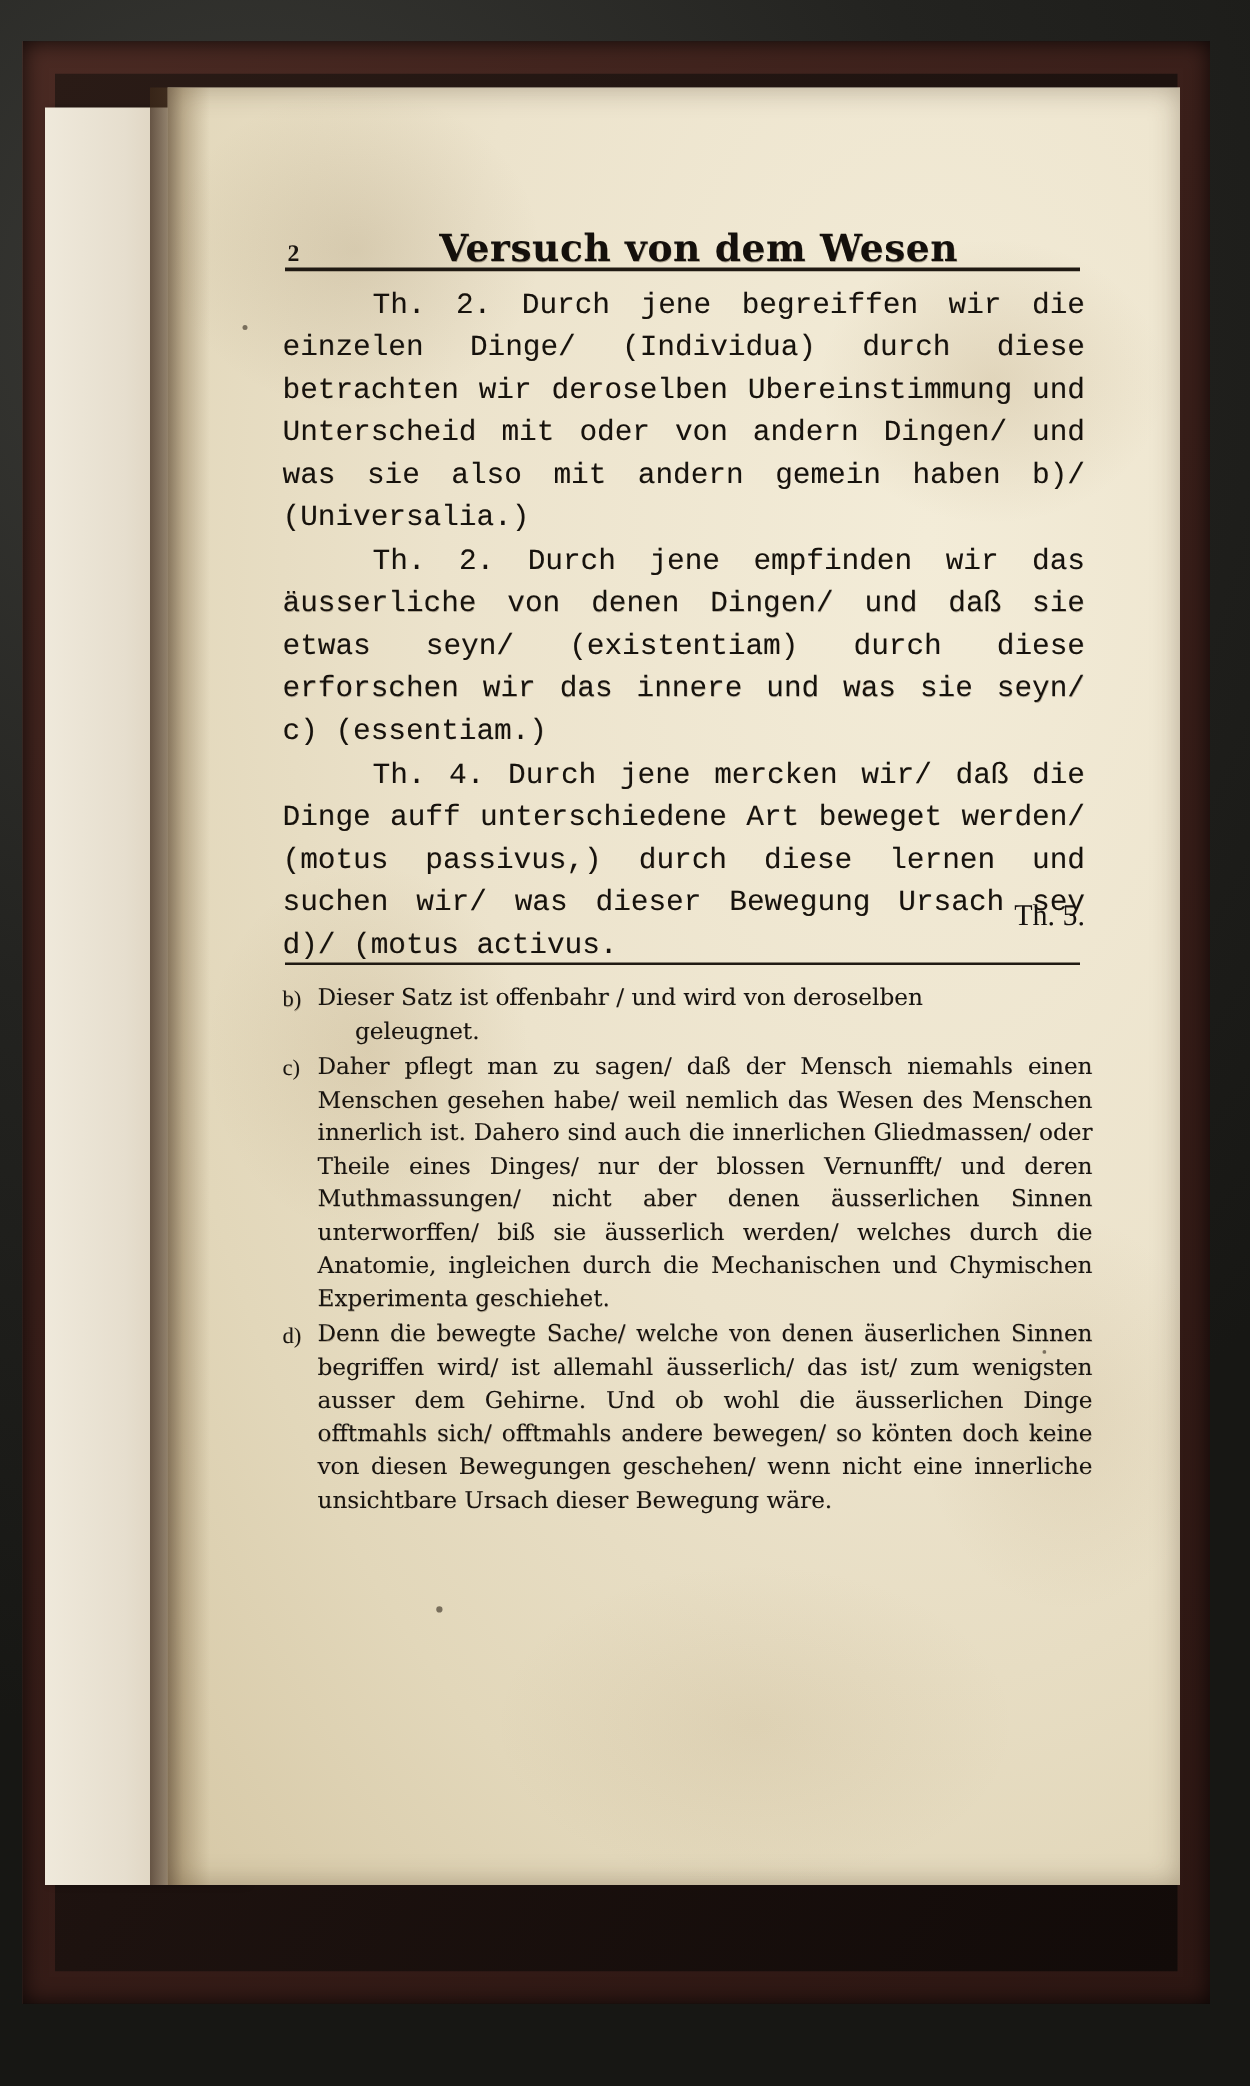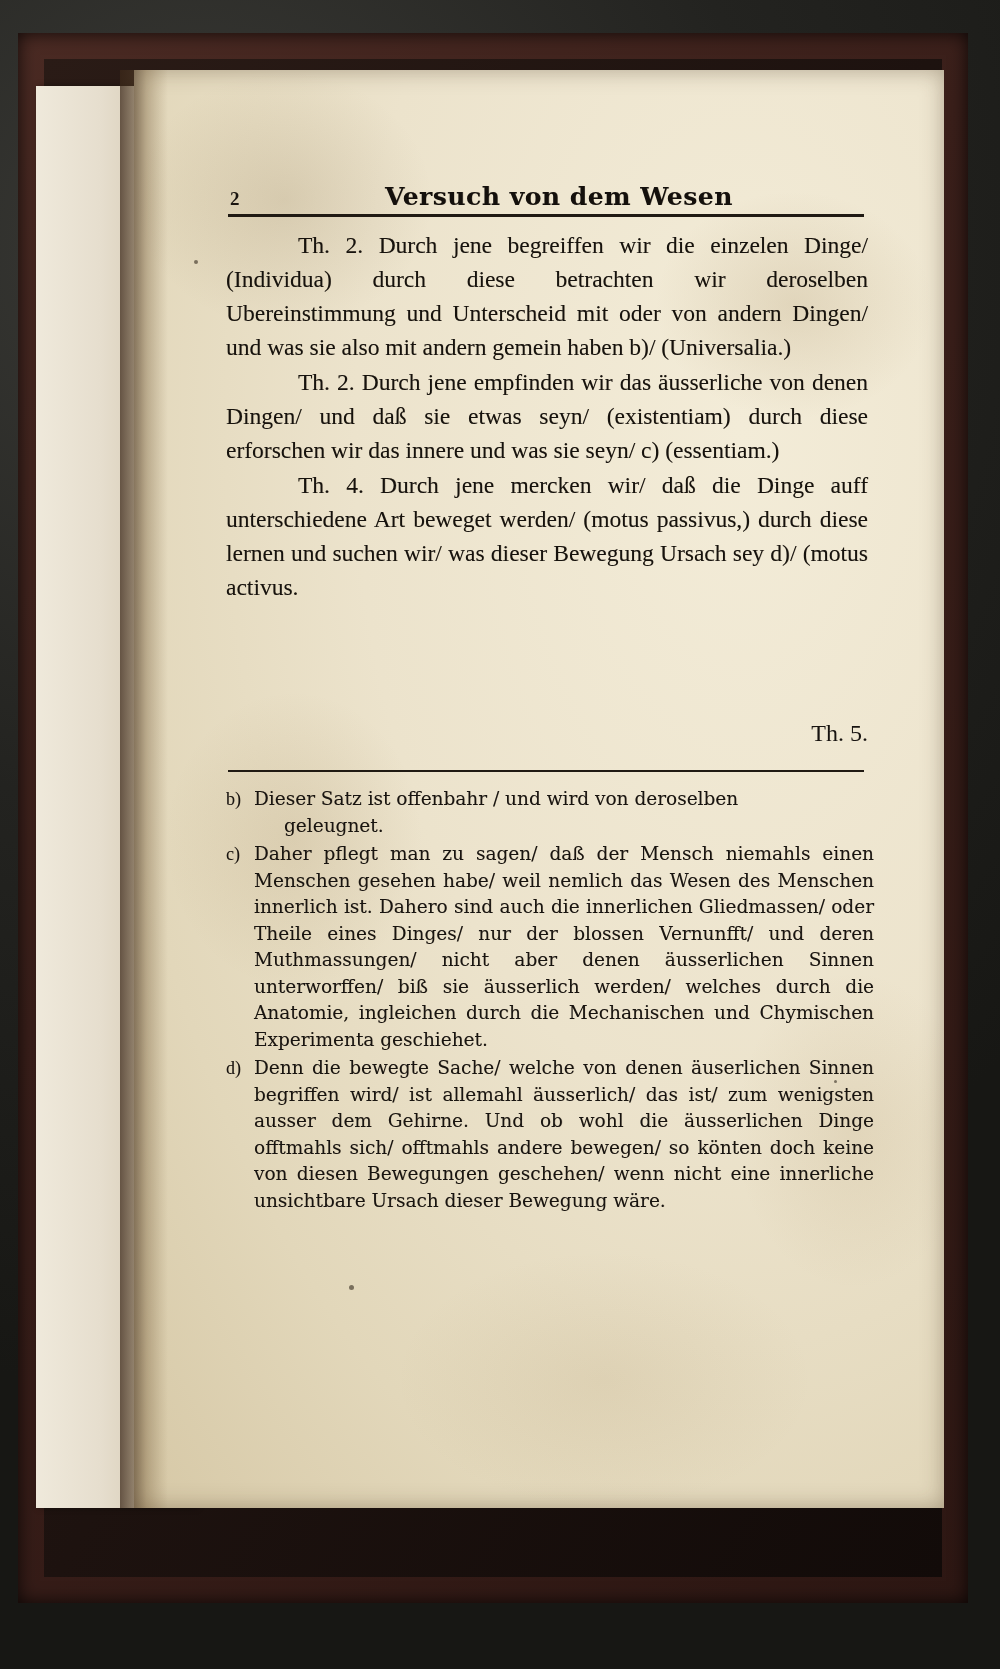--- a/index.html
+++ b/index.html
@@ -105,39 +105,39 @@
     font-family: "Liberation Serif", serif;
     font-size: 19px;
     font-weight: bold;
     color: #1a1510;
     width: 28px;
   }
   .running-title {
     flex: 1;
     text-align: center;
     font-family: "DejaVu Serif", serif;
-    font-size: 25px;
+    font-size: 30px;
     font-weight: bold;
     letter-spacing: 0.5px;
     color: #14100c;
     text-shadow: 0.4px 0.4px 0 rgba(40,25,12,0.35);
   }
   .rule {
     position: absolute;
     background: #201a13;
   }
   #rule-top { left: 94px; top: 144px; width: 636px; height: 3px; }
   #rule-note { left: 94px; top: 700px; width: 636px; height: 2px; }
 
   .body-text {
     position: absolute;
     left: 92px;
     top: 158px;
     width: 642px;
-    font-family: Liberation Serif, serif;
+    font-family: Liberation Mono, monospace;
     font-size: 23.5px;
     line-height: 34px;
     color: #16120d;
     text-align: justify;
     text-shadow: 0.3px 0.3px 0 rgba(50,32,15,0.3);
   }
   .body-text p {
     margin: 0 0 1px 0;
     text-indent: 72px;
   }

